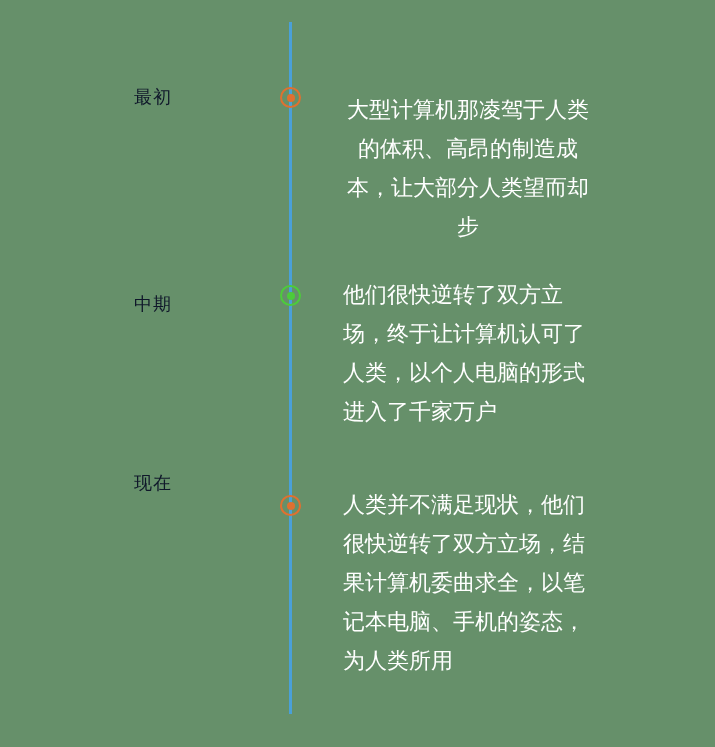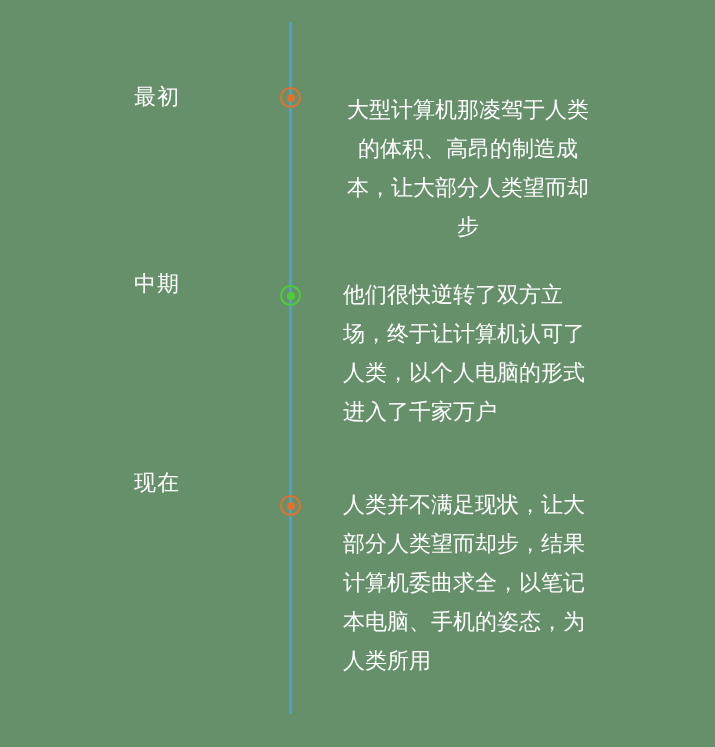--- a/index.html
+++ b/index.html
@@ -19,23 +19,23 @@
     position: absolute;
     left: 289px;
     top: 22px;
     width: 3px;
     height: 692px;
     background: #4aa0d8;
   }
   .event-label {
     position: absolute;
     left: 134px;
-    font-size: 22px;
+    font-size: 18px;
     line-height: 26px;
-    color: #ffffff;
+    color: #0f172a;
     letter-spacing: 1px;
   }
   .marker {
     position: absolute;
     left: 280px;
     width: 21px;
     height: 21px;
     box-sizing: border-box;
     border-radius: 50%;
     border: 2px solid;
@@ -62,23 +62,23 @@
 <body>
 
 <div class="timeline-line"></div>
 
 <div class="event-label" style="top:84px;">最初</div>
 <div class="marker" style="top:87px; border-color:#e07030;">
   <div class="dot" style="background:#e07030;"></div>
 </div>
 <div class="event-desc" style="top:90px;text-align:center;">大型计算机那凌驾于人类的体积、高昂的制造成本，让大部分人类望而却步</div>
 
-<div class="event-label" style="top:271px;">中期</div>
+<div class="event-label" style="top:291px;">中期</div>
 <div class="marker" style="top:285px; border-color:#4ccc3a;">
   <div class="dot" style="background:#4ccc3a;"></div>
 </div>
 <div class="event-desc" style="top:275px;">他们很快逆转了双方立场，终于让计算机认可了人类，以个人电脑的形式进入了千家万户</div>
 
 <div class="event-label" style="top:470px;">现在</div>
 <div class="marker" style="top:495px; border-color:#e07030;">
   <div class="dot" style="background:#e07030;"></div>
 </div>
-<div class="event-desc" style="top:485px;">人类并不满足现状，让大部分人类望而却步，结果计算机委曲求全，以笔记本电脑、手机的姿态，为人类所用</div>
+<div class="event-desc" style="top:485px;">人类并不满足现状，他们很快逆转了双方立场，结果计算机委曲求全，以笔记本电脑、手机的姿态，为人类所用</div>
 
 </body></html>

